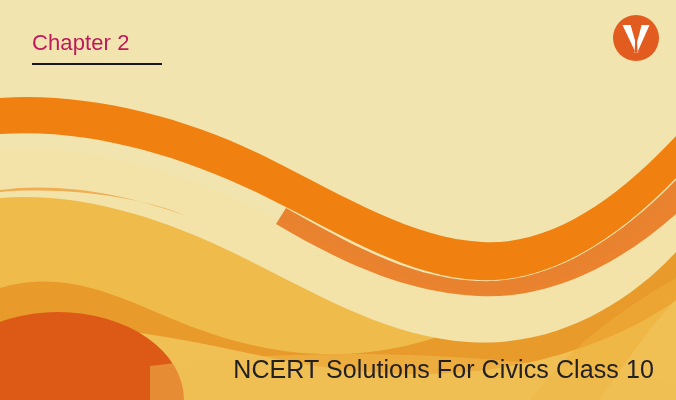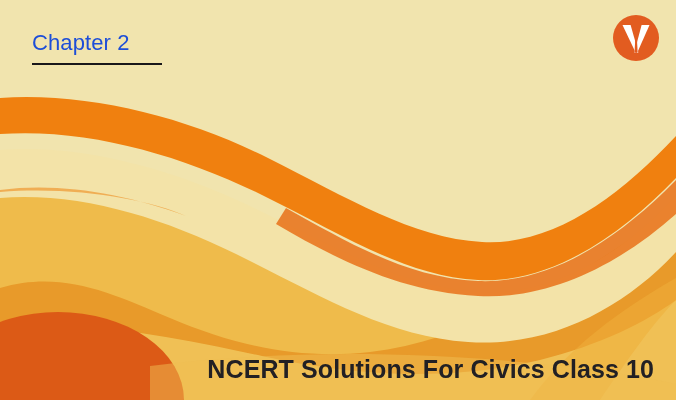--- a/index.html
+++ b/index.html
@@ -29,21 +29,21 @@
   
   .heading-block {
     position: absolute;
     left: 32px;
     top: 30px;
     z-index: 5;
   }
   .chapter-label {
     font-size: 22px;
     font-weight: 500;
-    color: #1d4ed8;
+    color: #be185d;
     letter-spacing: 0.1px;
     line-height: 1.18;
     white-space: nowrap;
   }
   .title-rule {
     width: 130px;
     height: 2px;
     background: #19171A;
     margin: 7px 0 9px 0;
   }
@@ -55,21 +55,21 @@
     line-height: 1.15;
     white-space: nowrap;
   }
   
   .footer-caption {
     position: absolute;
     right: 22px;
     bottom: 16px;
     z-index: 5;
     font-size: 25px;
-    font-weight: 700;
+    font-weight: 400;
     color: #222024;
     letter-spacing: 0.1px;
     white-space: nowrap;
   }
   
   .brand-logo {
     position: absolute;
     right: 14px;
     top: 12px;
     width: 52px;

